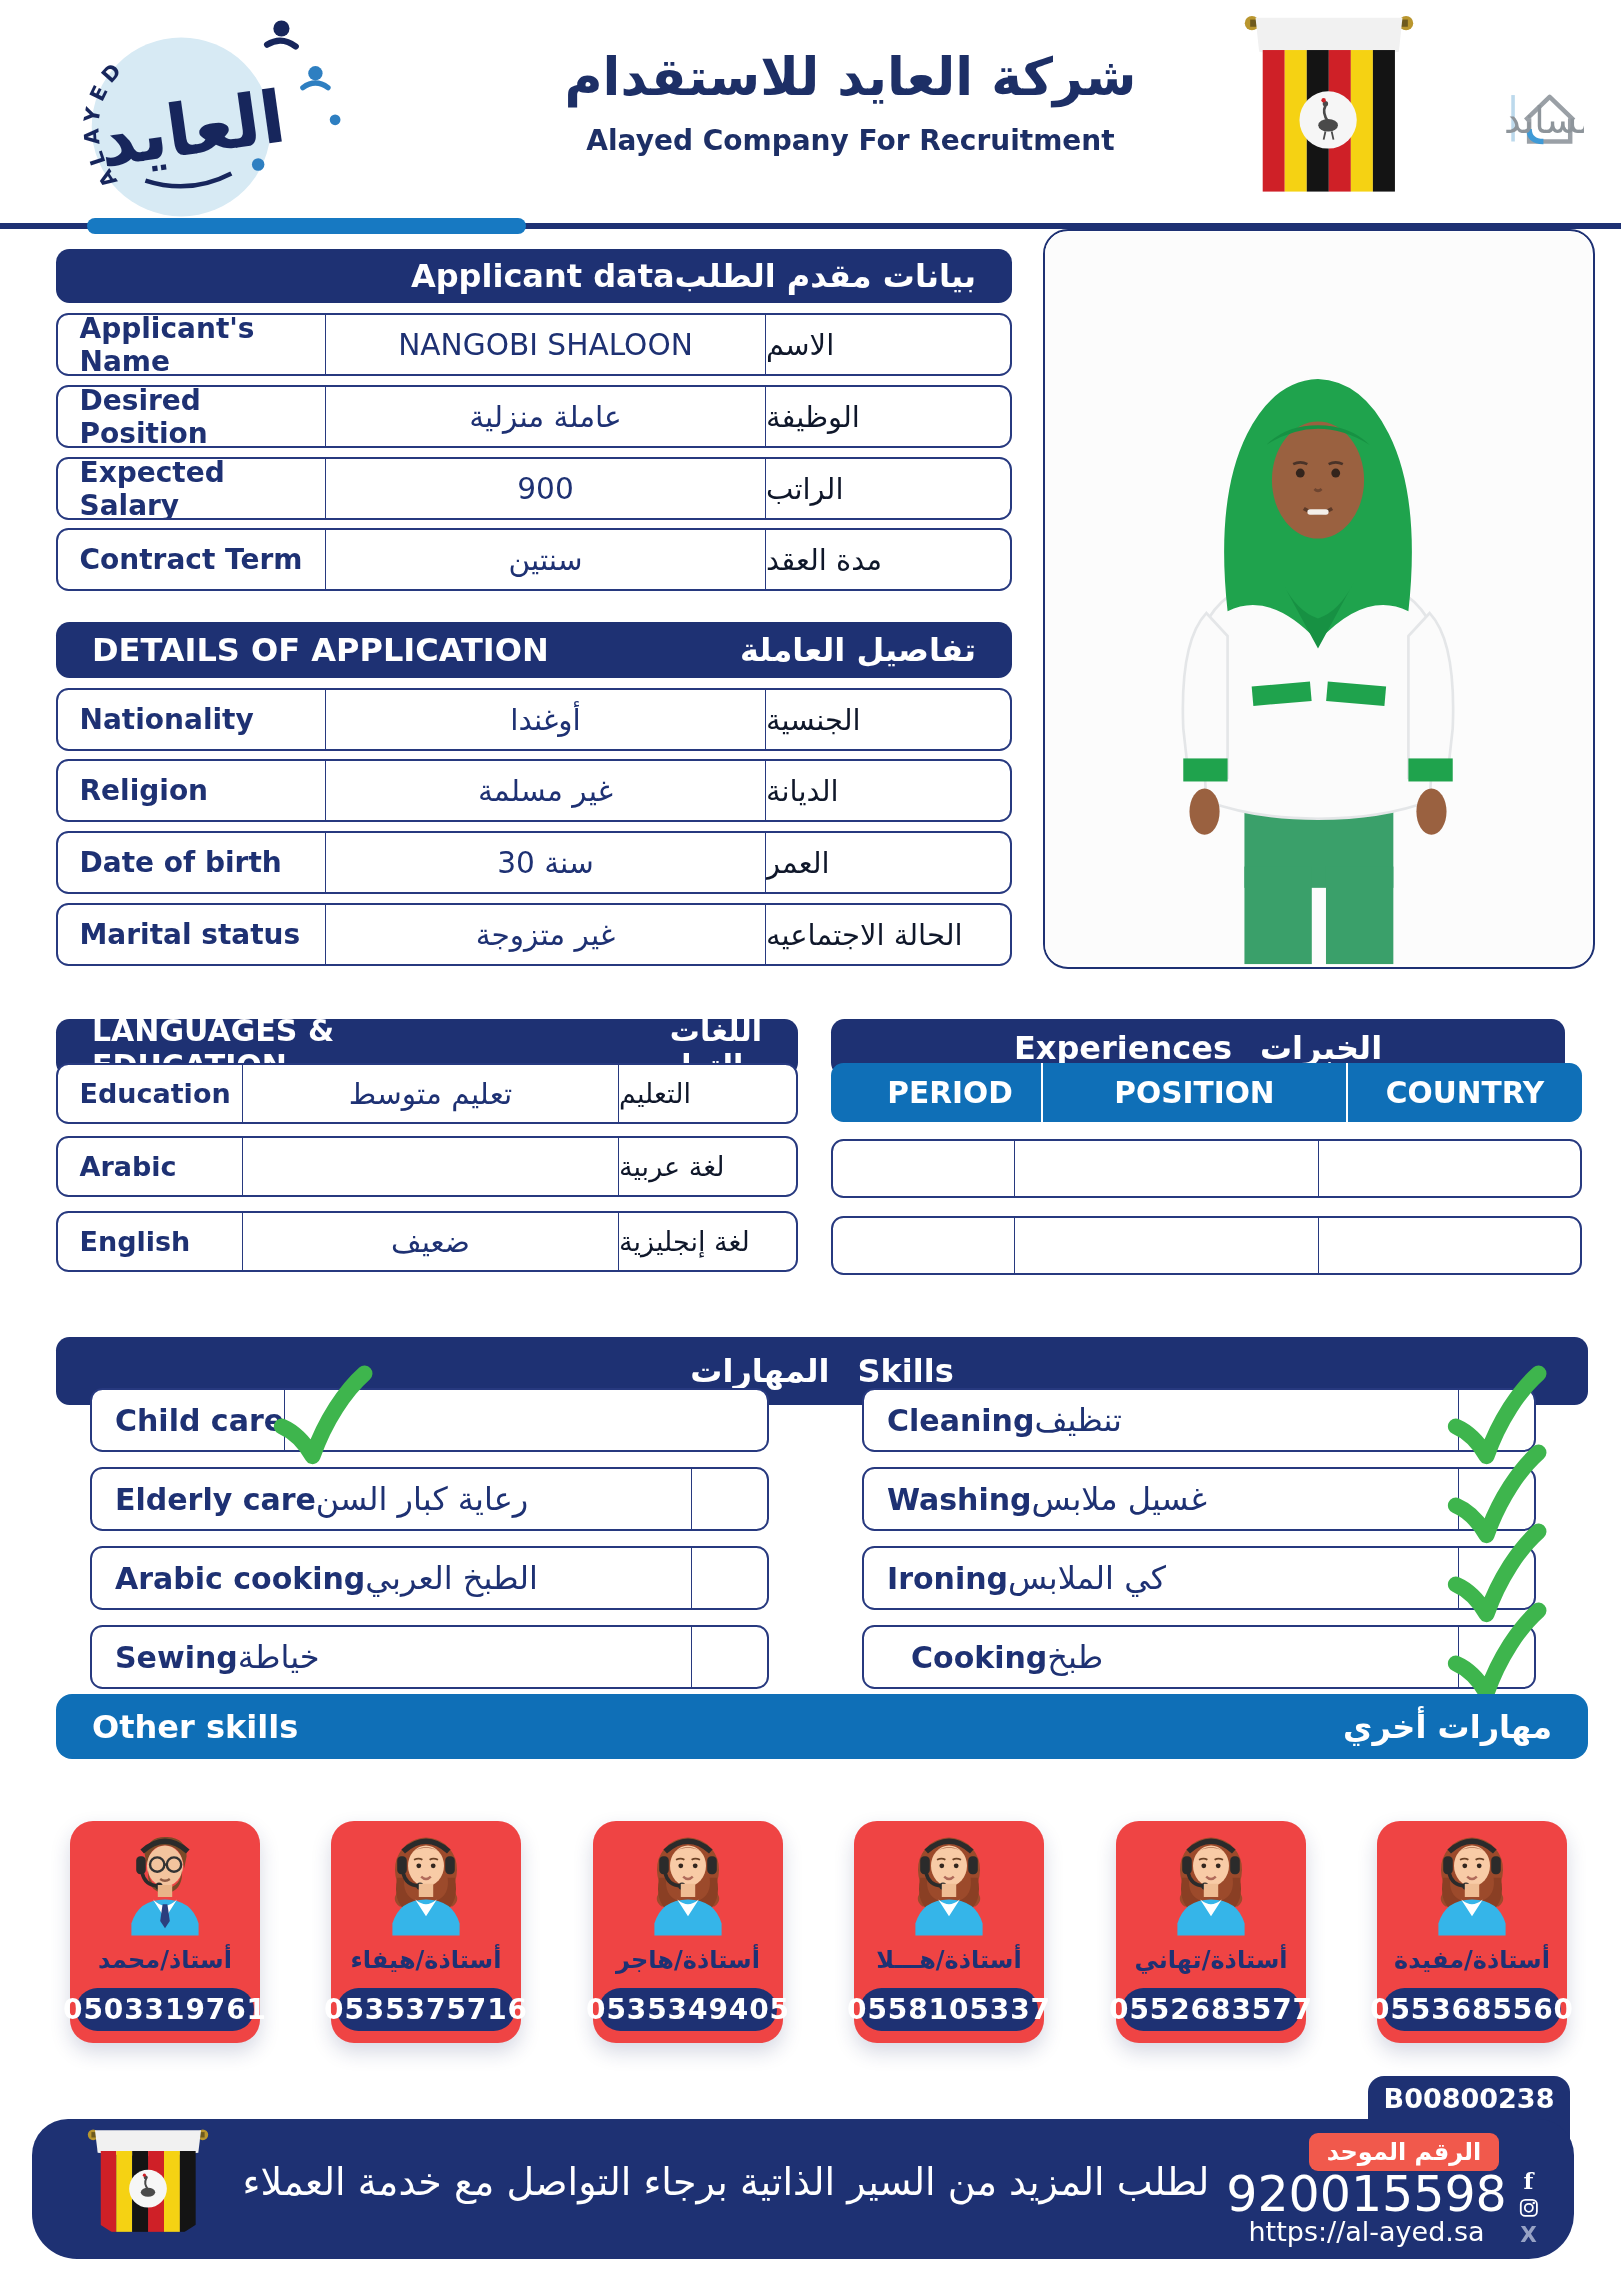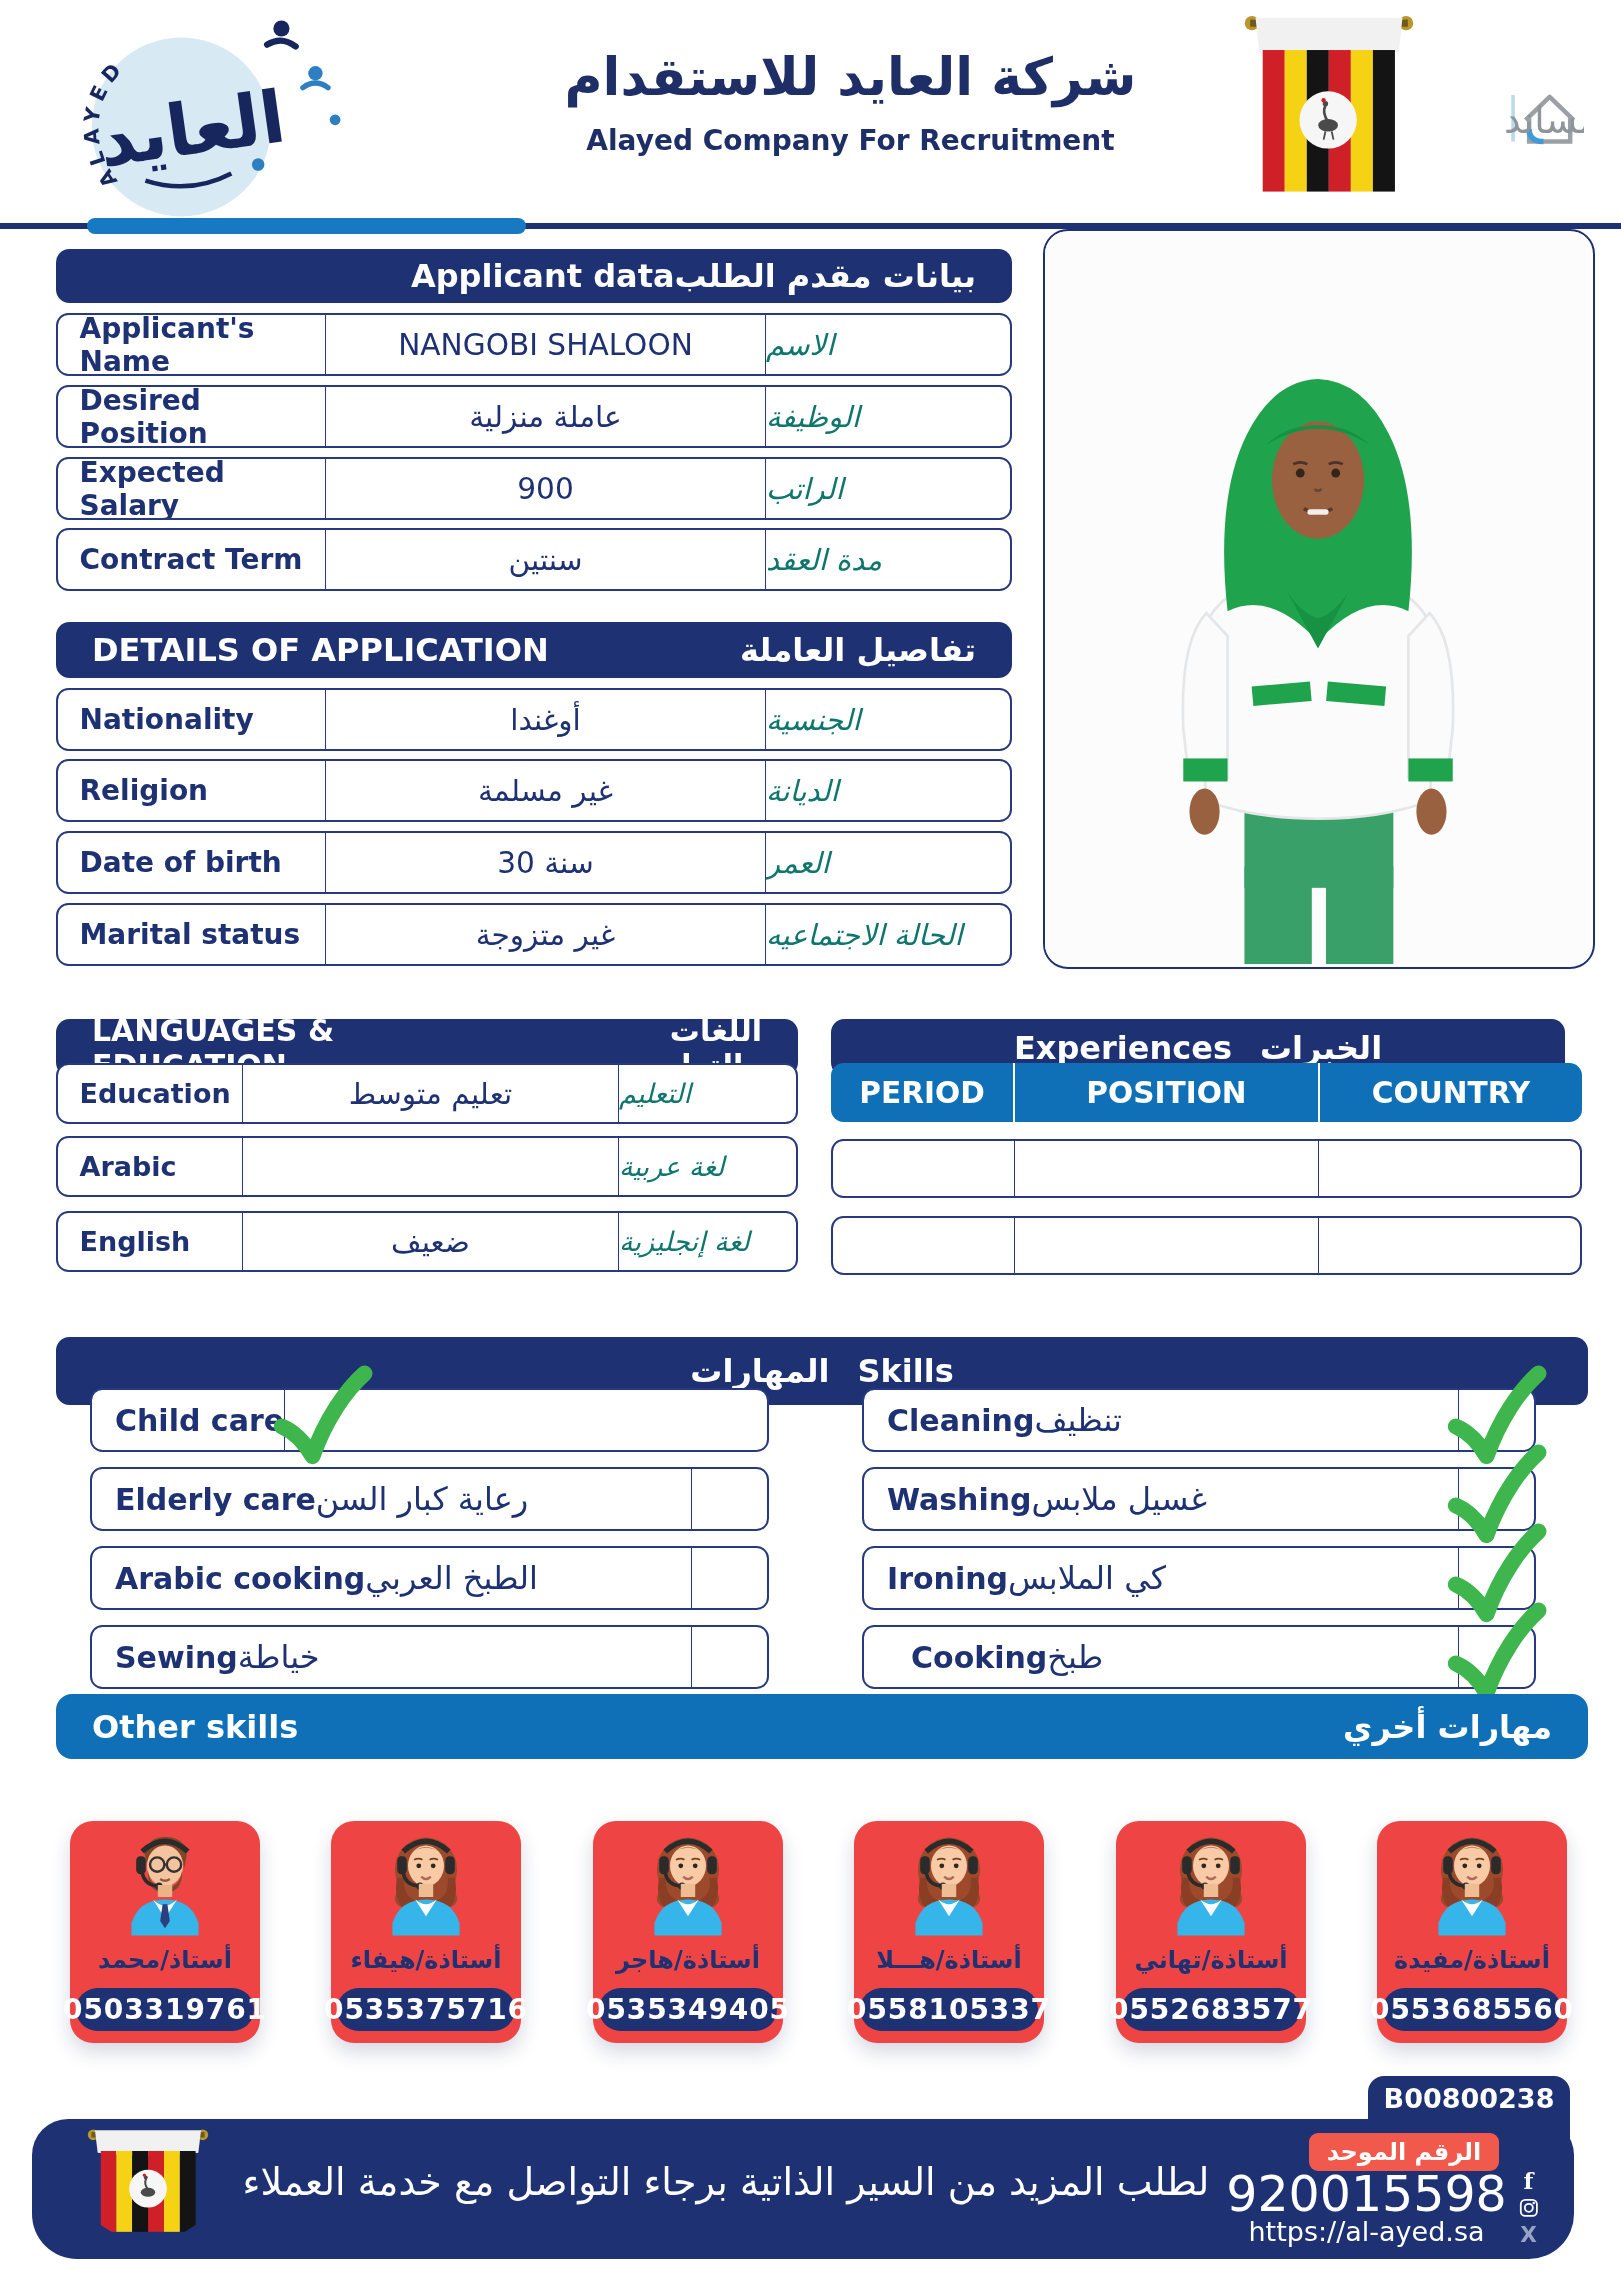--- a/index.html
+++ b/index.html
@@ -22,33 +22,33 @@
   .bar .b-ar{font-size:32px;font-weight:bold;direction:rtl;}
   .bar.center{justify-content:center;gap:28px;margin-top:34px;}
   .bar.lightblue{background:#0f6fb7;}
   
   .trow{position:absolute;border:2.7px solid #27397f;border-radius:12.5px;display:flex;
         background:#fff;box-sizing:border-box;height:63px;}
   .cell{display:flex;align-items:center;box-sizing:border-box;overflow:hidden;}
   .cell.en{padding-left:21.5px;font-weight:bold;font-size:28px;color:#1e3173;}
   .cell.val{flex:1;justify-content:center;font-size:29.6px;color:#1e3173;
             border-left:1.8px solid #27397f;border-right:1.8px solid #27397f;}
-  .cell.ar{justify-content:flex-end;padding-right:13px;font-size:29px;color:#0f766e;direction:rtl;font-style:italic;}
+  .cell.ar{justify-content:flex-end;padding-right:13px;font-size:29px;color:#0f172a;direction:rtl;}
   .sec-main .cell.en{width:267px;}
   .sec-main .cell.ar{width:244px;}
   .sec-lang .cell.en{width:184px;font-size:27px;}
   .sec-lang .cell.ar{width:177px;font-size:27px;}
   
   .photo{position:absolute;left:1043px;top:229px;width:552px;height:740px;background:#fff;
          border:2.7px solid #1e3173;border-radius:25px;overflow:hidden;box-sizing:border-box;}
   
   .exp-head{position:absolute;left:831px;top:1063px;width:751px;height:59px;background:#0f6fb7;
             border-radius:12.5px;display:flex;color:#fff;overflow:hidden;}
   .exp-head .ecell{display:flex;align-items:center;justify-content:center;font-size:29.6px;font-weight:bold;box-sizing:border-box;}
-  .exp-head .c1{width:184px;border-right:2.7px solid #fff;}
+  .exp-head .c1{width:184px;border-right:2.7px solid #fff;margin-left:28px;}
   .exp-head .c2{width:305px;border-right:2.7px solid #fff;}
   .exp-head .c3{flex:1;}
   .exp-row{position:absolute;left:831px;width:751px;height:59px;border:2.7px solid #27397f;
            border-radius:12.5px;display:flex;box-sizing:border-box;background:#fff;}
   .exp-row .ecell{box-sizing:border-box;}
   .exp-row .c1{width:182px;border-right:1.8px solid #27397f;}
   .exp-row .c2{width:304px;border-right:1.8px solid #27397f;}
   .exp-row .c3{flex:1;}
   
   .skill{position:absolute;height:64px;border:2.7px solid #27397f;border-radius:12.5px;display:flex;

